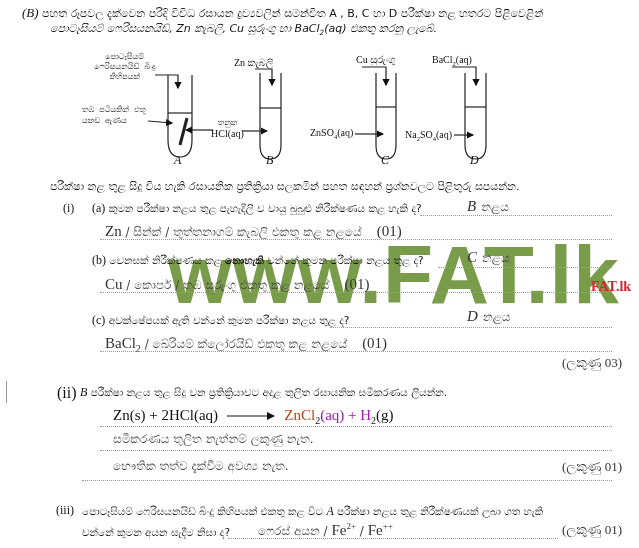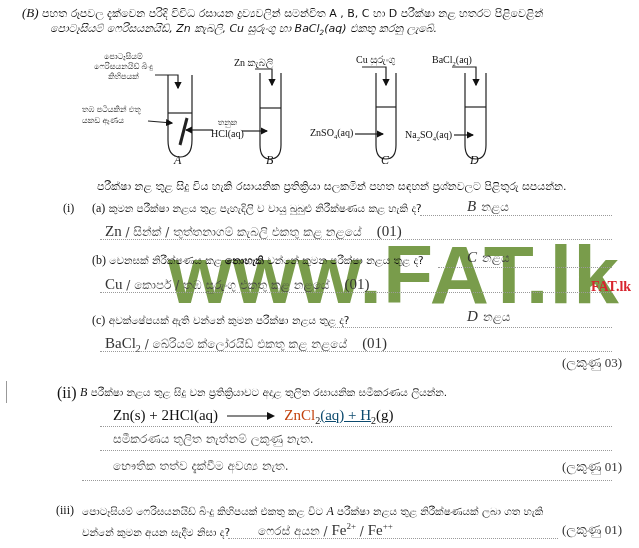--- a/index.html
+++ b/index.html
@@ -5,21 +5,21 @@
   html, body { margin:0; padding:0; background:#ffffff; }
   body { width:639px; height:548px; position:relative; overflow:hidden;
          font-family:"DejaVu Serif", serif; color:#111; }
   .abs { position:absolute; white-space:nowrap; }
   .q { font-size:10.5px; font-family:"DejaVu Sans", sans-serif; color:#111; }
   .ser { font-family:"Liberation Serif", serif; }
   .it { font-style:italic; }
   .ans { font-family:"Liberation Serif", serif; font-size:15px; color:#333; }
   .ans-si { font-family:"DejaVu Sans", sans-serif; font-size:12px; color:#444; }
   .dotline { position:absolute; border-bottom:1px dotted #9a9a9a; height:0; }
-  .small { font-size:8px; font-family:Liberation Sans, sans-serif; }
+  .small { font-size:8px; font-family:Liberation Mono, monospace; }
   .lab { font-family:"Liberation Serif", serif; font-size:10px; }
   .watermark { position:absolute; font-family:"Liberation Sans", sans-serif; font-weight:bold;
                font-size:82px; color:#4d7c0f; letter-spacing:1px; opacity:0.75; }
   .fatlk { position:absolute; font-family:"Liberation Serif", serif; font-weight:bold; color:#d8242e; font-size:14px; }
   sub, sup { font-size:65%; }
 </style>
 </head>
 <body>
 
 <div class="watermark" style="left:168px; top:228px;">www.FAT.lk</div>
@@ -84,21 +84,21 @@
 <div class="abs lab it" style="left:266px; top:153px; font-size:12px;">B</div>
 
 <div class="abs lab" style="left:340px; top:54px;padding-left:16px;">Cu සුරුංගු</div>
 <div class="abs lab" style="left:310px; top:127px;"><span>ZnSO</span><sub>4</sub><span>(aq)</span></div>
 <div class="abs lab it" style="left:381px; top:153px; font-size:12px;">C</div>
 
 <div class="abs lab" style="left:432px; top:54px;"><span>BaCl</span><sub>2</sub><span>(aq)</span></div>
 <div class="abs lab" style="left:405px; top:129px;"><span>Na</span><sub>2</sub><span>SO</span><sub>4</sub><span>(aq)</span></div>
 <div class="abs lab it" style="left:470px; top:153px; font-size:12px;">D</div>
 
-<div class="abs q" style="left:50px; top:180px; font-size:11px;margin-left:47px;">පරීක්ෂා නළ තුළ සිදු විය හැකි රසායනික ප්‍රතික්‍රියා සලකමින් පහත සඳහන් ප්‍රශ්නවලට පිළිතුරු සපයන්න.</div>
+<div class="abs q" style="left:50px; top:180px; font-size:11px;">පරීක්ෂා නළ තුළ සිදු විය හැකි රසායනික ප්‍රතික්‍රියා සලකමින් පහත සඳහන් ප්‍රශ්නවලට පිළිතුරු සපයන්න.</div>
 
 <div class="abs ser" style="left:63px; top:201px; font-size:12px;">(i)</div>
 <div class="abs q" style="left:92px; top:201px; font-size:10.5px;">
   <span class="ser" style="font-size:12px;">(a)</span>
   <span>කුමන පරීක්ෂා නළය තුළ පැහැදිලි ව වායු බුබුළු නිරීක්ෂණය කළ හැකි ද?</span>
 </div>
 <div class="dotline" style="left:420px; top:215px; width:192px;"></div>
 <div class="abs" style="left:467px; top:196px;">
   <span class="ans it">B</span>
   <span class="ans-si">නළය</span>
@@ -147,21 +147,21 @@
   <span class="ser it" style="font-size:12px;">B</span><span> පරීක්ෂා නළය තුළ සිදු වන ප්‍රතික්‍රියාවට අදාළ තුලිත රසායනික සමීකරණය ලියන්න.</span>
 </div>
 <div class="abs" style="left:113px; top:405px;">
   <span class="ans" style="color:#111;">Zn(s) + 2HCl(aq)</span>
   <span style="display:inline-block; vertical-align:middle; margin:0 4px;">
     <svg width="48" height="10">
         <line x1="0" y1="5" x2="42" y2="5" stroke="#111" stroke-width="1.2"></line>
         <path d="M40,1 L48,5 L40,9 z" fill="#111"></path>
       </svg>
   </span>
-  <span class="ans" style="color:#c2410c;">ZnCl</span><sub class="ans" style="font-size:10px;color:#111;">2</sub><span class="ans" style="color:#0c4a6e;text-decoration:underline;">(aq) + H</span><sub class="ans" style="font-size:10px;color:#111;">2</sub><span class="ans" style="color:#111;">(g)</span>
+  <span class="ans" style="color:#c2410c;">ZnCl</span><sub class="ans" style="font-size:10px;color:#111;">2</sub><span class="ans" style="color:#a21caf;">(aq) + H</span><sub class="ans" style="font-size:10px;color:#111;">2</sub><span class="ans" style="color:#111;">(g)</span>
 </div>
 <div class="dotline" style="left:100px; top:426px; width:512px;"></div>
 <div class="abs ans-si" style="left:113px; top:432px;">සමීකරණය තුලිත නැත්නම් ලකුණු නැත.</div>
 <div class="dotline" style="left:100px; top:450px; width:512px;"></div>
 <div class="abs ans-si" style="left:113px; top:459px;">භෞතික තත්ව දැක්වීම අවශ්‍ය නැත.</div>
 <div class="abs ans" style="left:562px; top:459px; font-size:13px;">(ලකුණු 01)</div>
 <div class="dotline" style="left:82px; top:480px; width:530px;"></div>
 
 <div class="abs ser" style="left:50px; top:503px; font-size:12px;margin-left:6px;">(iii)</div>
 <div class="abs q" style="left:82px; top:504px; font-size:10.5px;">

